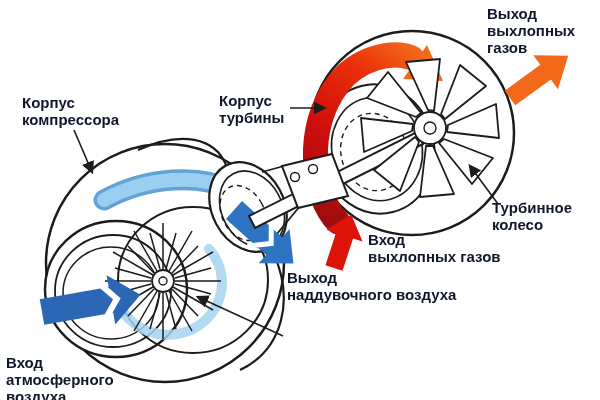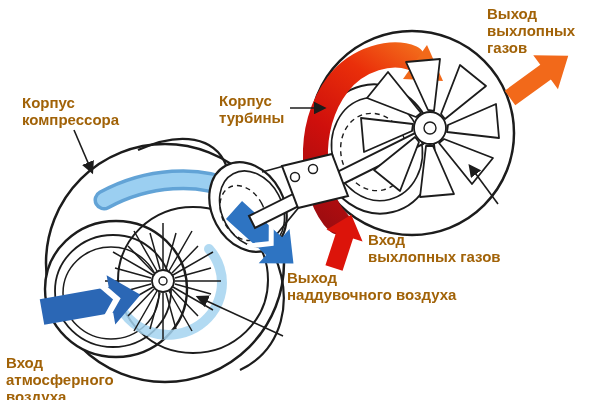--- a/index.html
+++ b/index.html
@@ -1,19 +1,19 @@
 <!DOCTYPE html>
 <html><head>
 <meta charset="utf-8">
 <style>
   html,body{margin:0;padding:0;background:#fff;}
   #stage{position:relative;width:600px;height:400px;background:#fff;overflow:hidden;
          font-family:"Liberation Sans","DejaVu Sans",sans-serif;}
   #diagram-svg{position:absolute;left:0;top:0;}
-  .lbl{position:absolute;white-space:pre-line;color:#a16207;font-weight:700;
+  .lbl{position:absolute;white-space:pre-line;color:#0f172a;font-weight:700;
        font-size:15px;line-height:1.12;letter-spacing:0;z-index:2;}
 </style>
 </head>
 <body>
 
 <div id="stage">
 
 <svg id="diagram-svg" width="600" height="400" viewBox="0 0 600 400">
   <defs>
     <marker id="ah" viewBox="0 0 10 10" refX="8" refY="5" markerWidth="8" markerHeight="8" orient="auto">
@@ -114,20 +114,22 @@
   </g>
 </svg>
 
 <div class="lbl" style="left:22px;top:95px;">Корпус
 компрессора</div>
 <div class="lbl" style="left:219px;top:93px;">Корпус
 турбины</div>
 <div class="lbl" style="left:487px;top:6px;">Выход
 выхлопных
 газов</div>
+<div class="lbl" style="left:492px;top:200px;">Турбинное
+колесо</div>
 <div class="lbl" style="left:368px;top:232px;">Вход
 выхлопных газов</div>
 <div class="lbl" style="left:287px;top:270px;">Выход
 наддувочного воздуха</div>
 <div class="lbl" style="left:6px;top:355px;">Вход
 атмосферного
 воздуха</div>
 
 </div>
 

